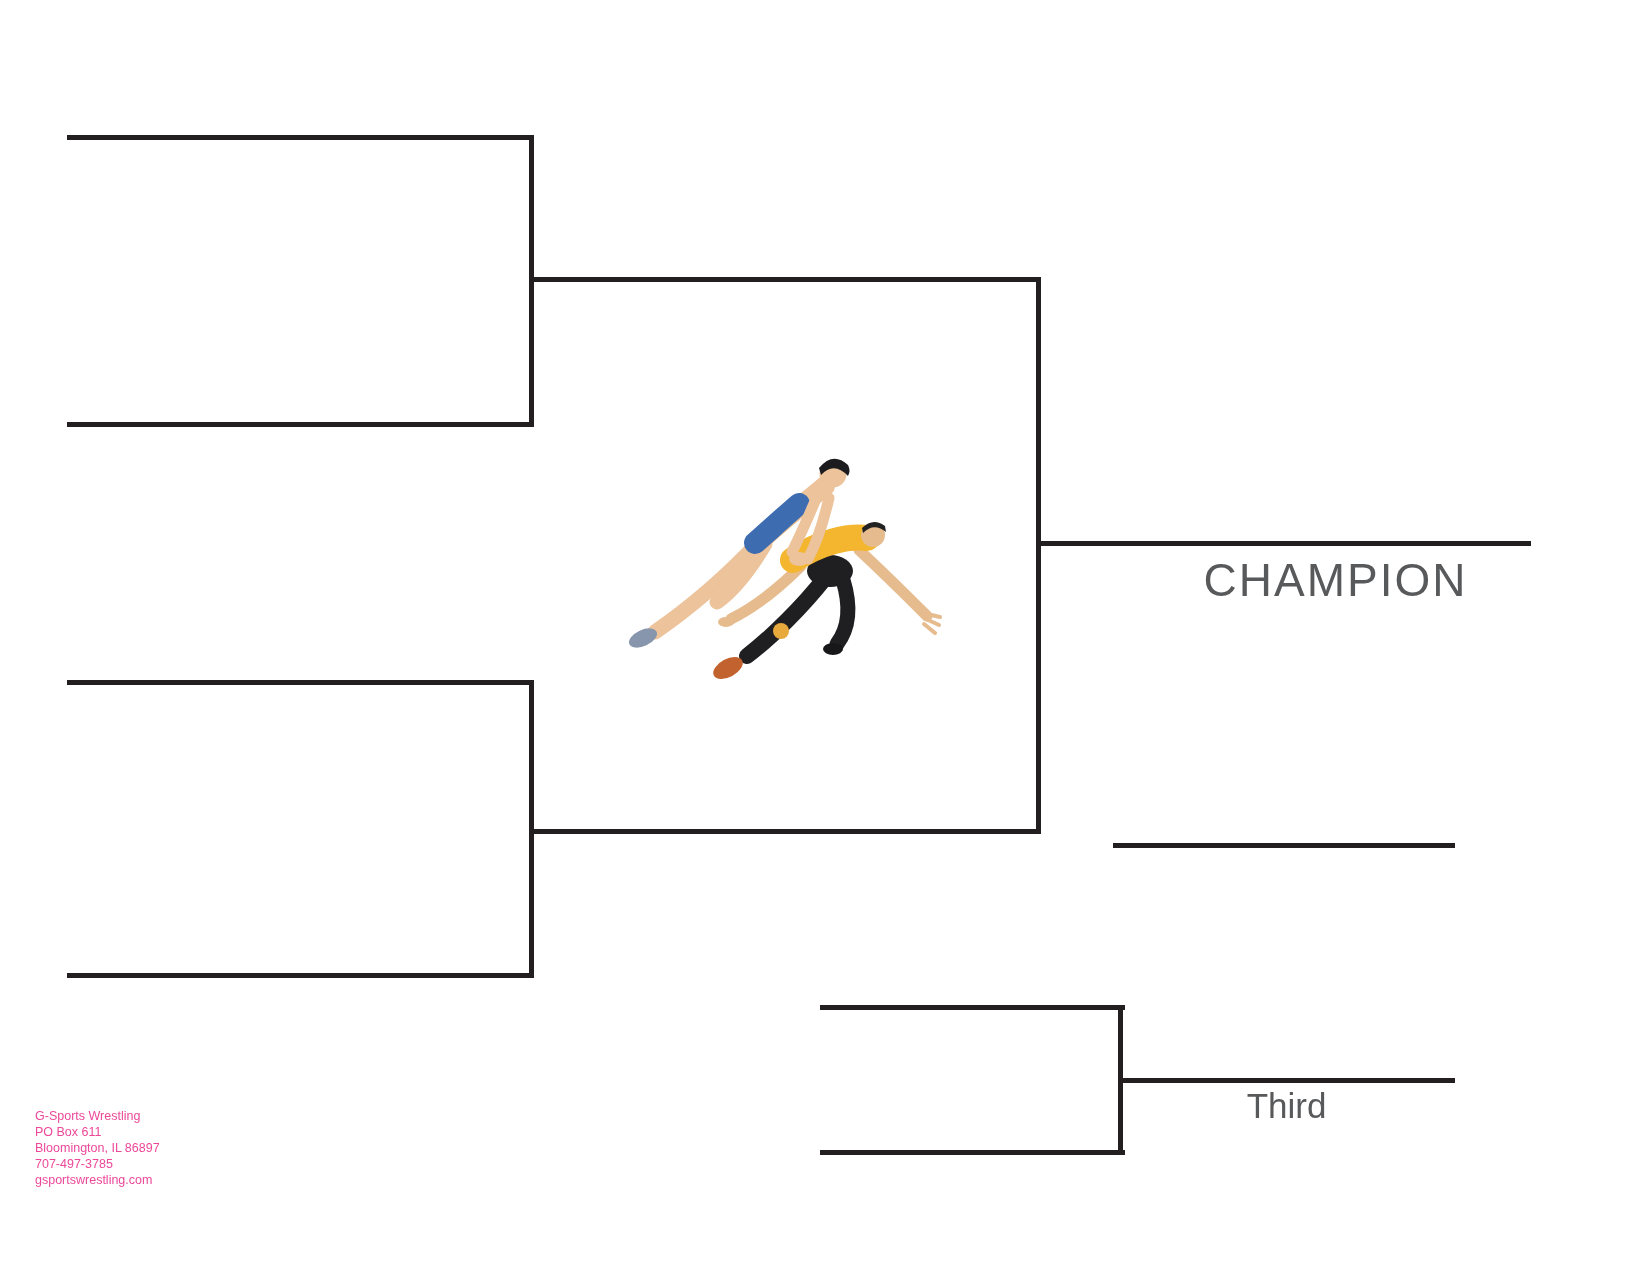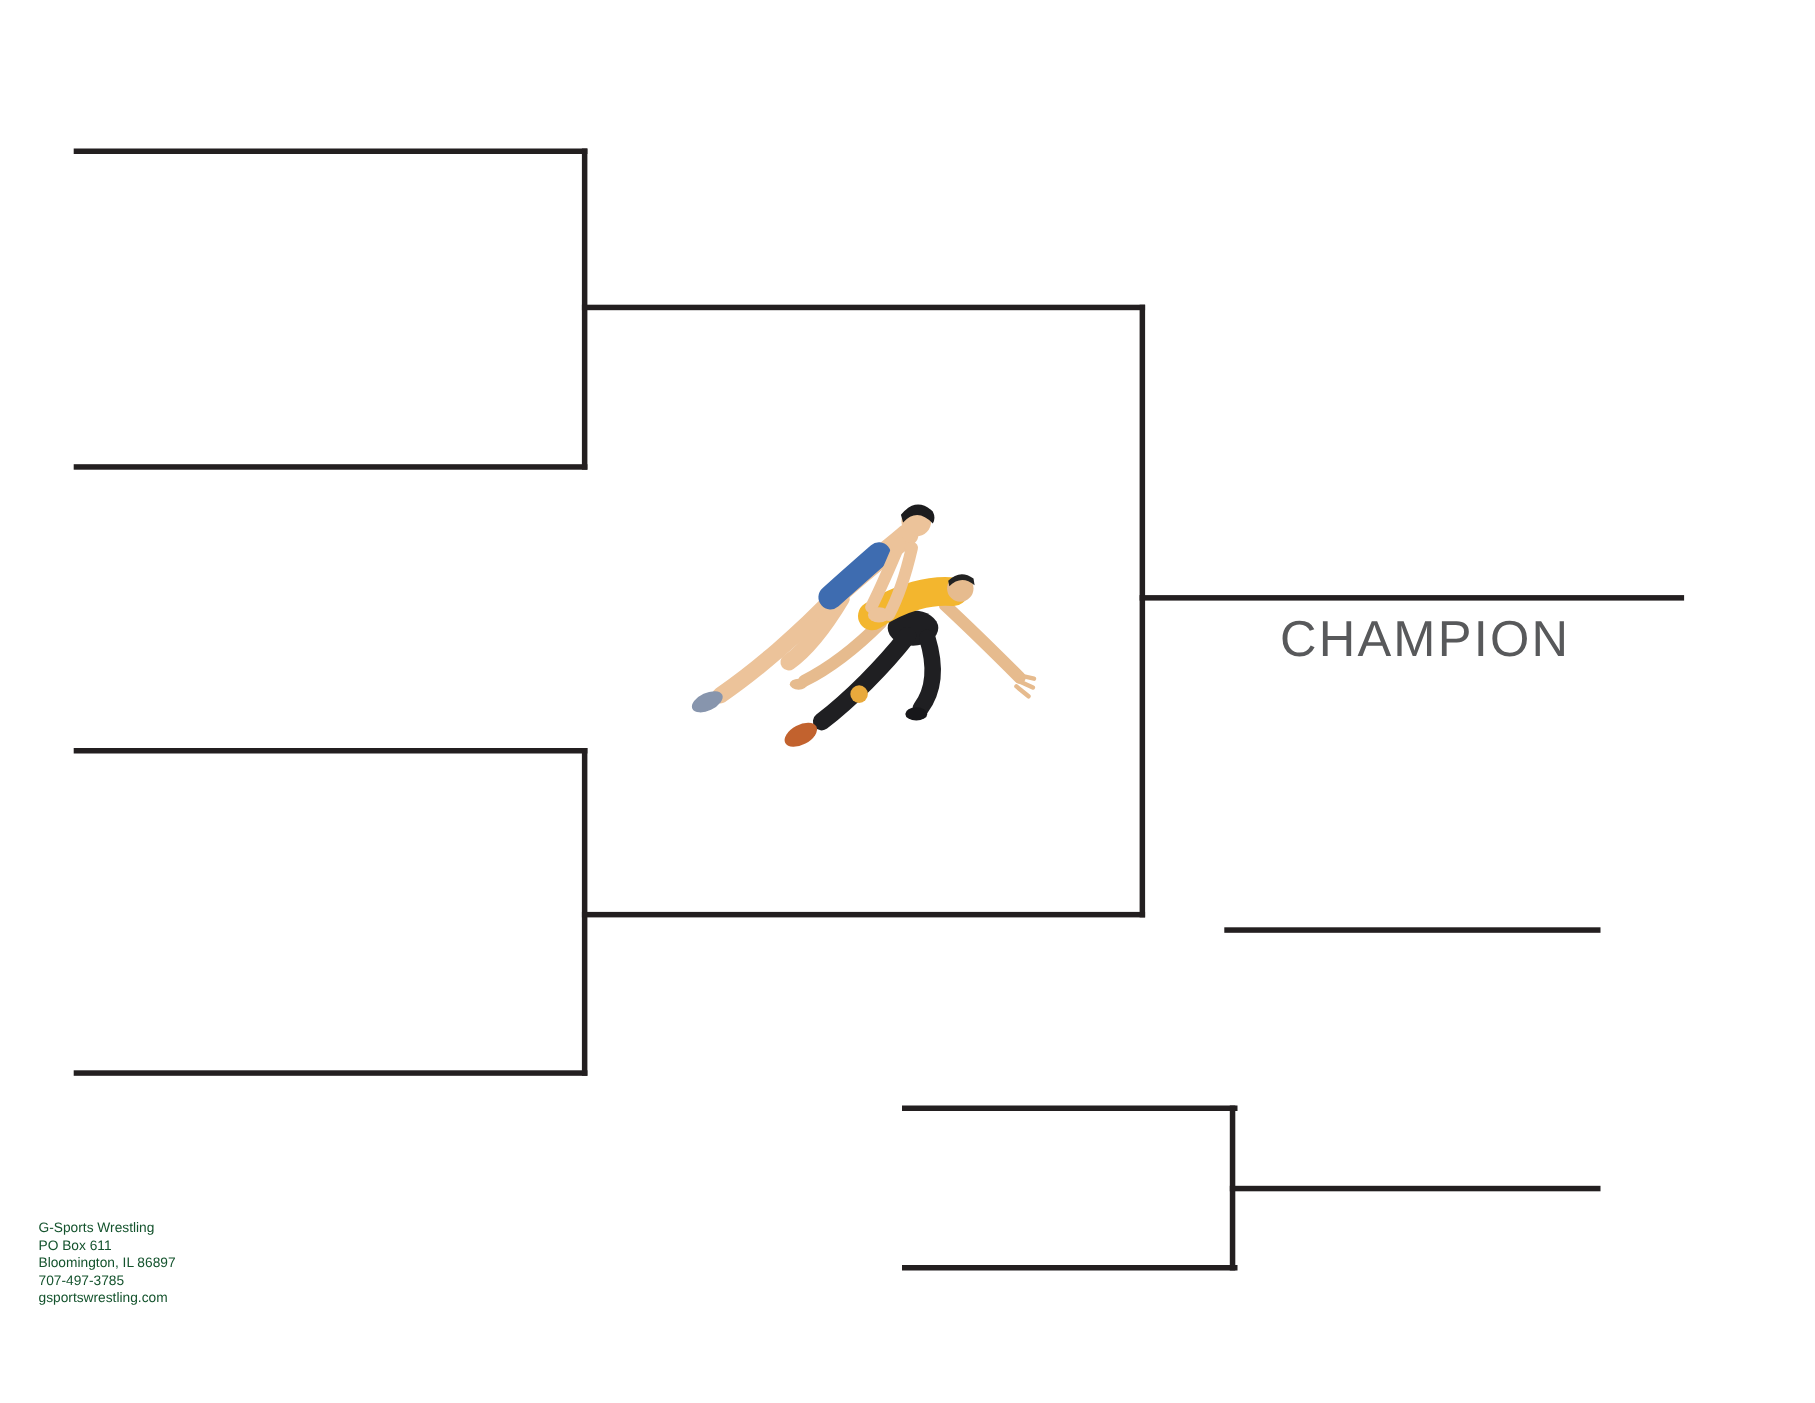--- a/index.html
+++ b/index.html
@@ -14,27 +14,27 @@
   .h{height:5px;}
   .v{width:5px;}
   .label{
     position:absolute;
     color:#58595b;
     text-align:center;
     line-height:1;
     font-family:"Liberation Sans", sans-serif;
     white-space:nowrap;
   }
-  #champion-label{left:1048px;top:557px;width:495px;font-size:46px;letter-spacing:2px;}
+  #champion-label{left:1088px;top:557px;width:495px;font-size:46px;letter-spacing:2px;}
   #runnerup-label{left:1113px;top:856px;width:342px;font-size:35px;}
   #third-label{left:1118px;top:1088px;width:337px;font-size:35px;}
   #footer-block{
     position:absolute;left:35px;top:1108px;
     font-size:12.5px;line-height:16px;
-    color:#14532d;
+    color:#ec4899;
     font-family:"Liberation Sans", sans-serif;
   }
   #footer-block div{white-space:nowrap;}
   #wrestlers{position:absolute;left:615px;top:438px;}
 </style>
 </head>
 <body>
 
 <div id="bracket-page">
 
@@ -52,20 +52,21 @@
 
   <div class="line h" style="left:1036px;top:541px;width:495px;"></div>
   <div class="label" id="champion-label">CHAMPION</div>
 
   <div class="line h" style="left:1113px;top:843px;width:342px;"></div>
 
   <div class="line h" style="left:820px;top:1005px;width:305px;"></div>
   <div class="line h" style="left:820px;top:1150px;width:305px;"></div>
   <div class="line v" style="left:1118px;top:1005px;height:150px;"></div>
   <div class="line h" style="left:1118px;top:1078px;width:337px;"></div>
+  <div class="label" id="third-label">Third</div>
 
   <svg id="wrestlers" width="330" height="260" viewBox="0 0 330 260">
 
     <g fill="none" stroke-linecap="round">
       <path d="M146,102 C112,138 72,172 40,194" stroke="#ecc39a" stroke-width="15"></path>
       <ellipse cx="28" cy="200" rx="15" ry="8" fill="#8795ad" stroke="none" transform="rotate(-25 28 200)"></ellipse>
     </g>
 
     <g fill="none" stroke-linecap="round">
       <ellipse cx="215" cy="133" rx="23" ry="16" fill="#1f1f22" stroke="none"></ellipse>

